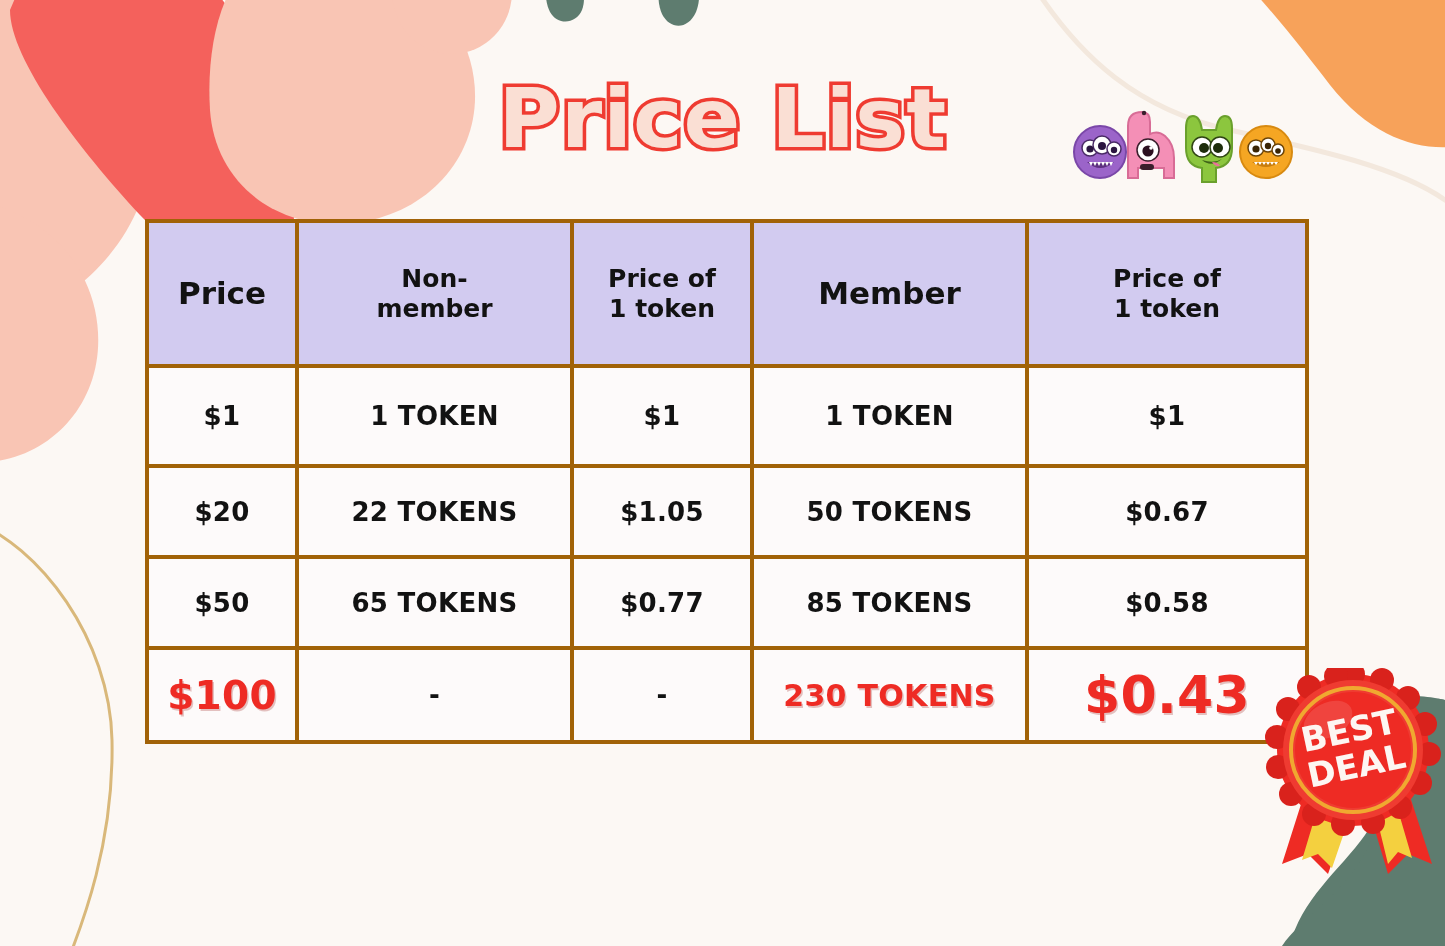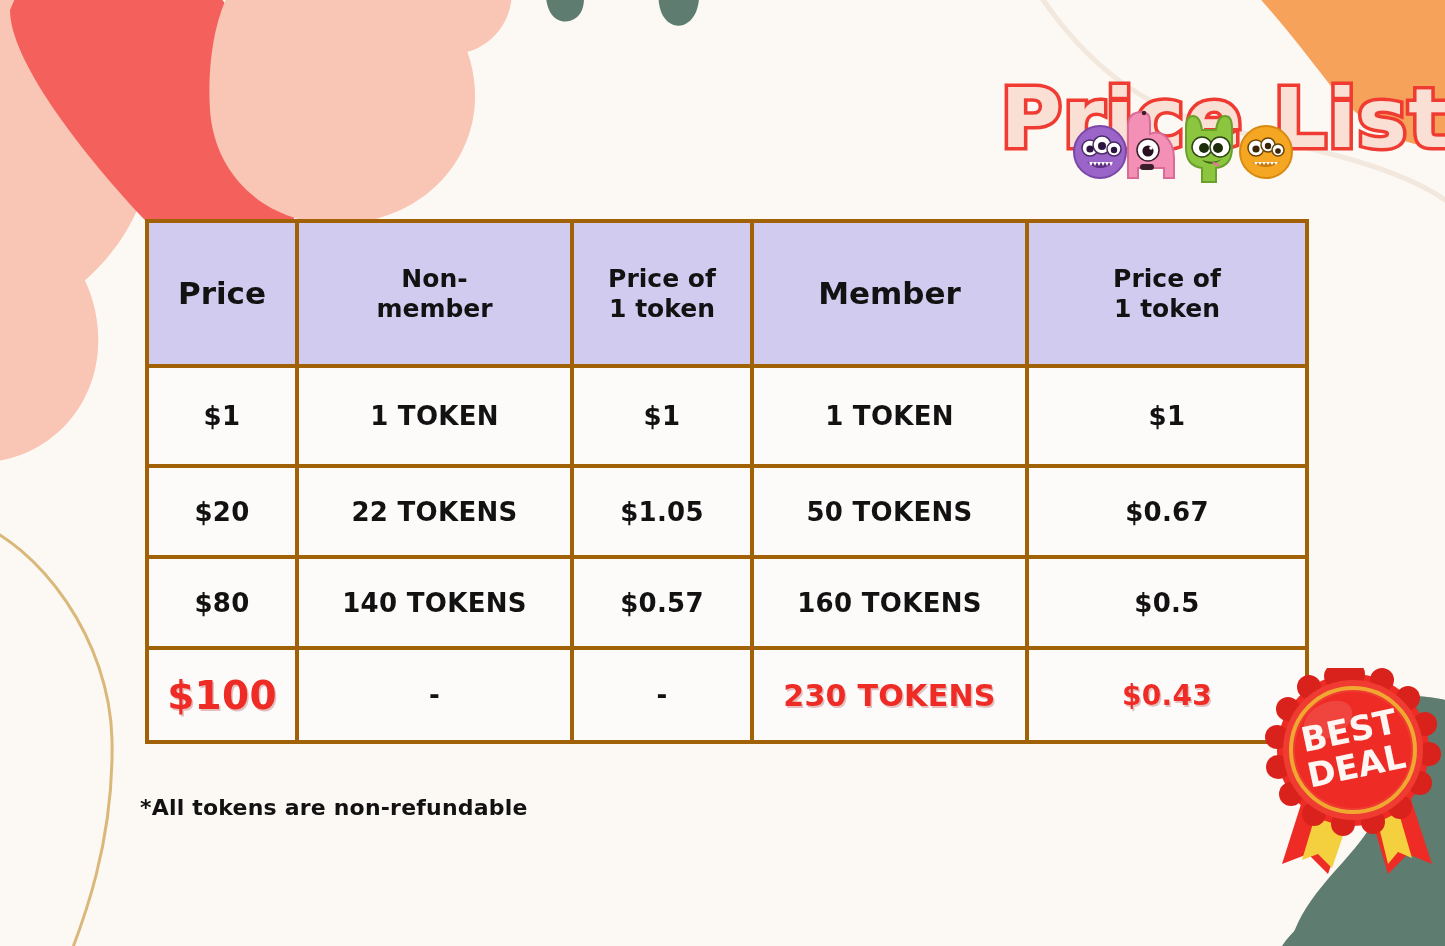--- a/index.html
+++ b/index.html
@@ -26,21 +26,21 @@
     pointer-events: none;
   }
   .bg-layer svg { display: block; }
 
   
   .title-wrap {
     position: absolute;
     left: 0;
     top: 78px;
     width: 1445px;
-    text-align: right;
+    text-align: center;
   }
   .title {
     display: inline-block;
     font-family: "DejaVu Sans", sans-serif;
     font-weight: 700;
     font-size: 82px;
     letter-spacing: 1px;
     color: #fadfd4;
     -webkit-text-stroke: 7px #ef3b31;
     paint-order: stroke fill;
@@ -102,21 +102,21 @@
     color: #ee2b24;
     font-size: 30px;
     height: 86px;
     text-shadow: 1.5px 1.5px 0 rgba(150,20,15,0.25);
   }
   .table tbody tr.best td.dash {
     color: #121212;
     font-size: 26px;
     text-shadow: none;
   }
-  .table tbody tr.best td.big { font-size: 28px; }
+  .table tbody tr.best td.big { font-size: 52px; }
   .table tbody tr.best td.price-col { font-size: 39px; }
 
   
   .footnote {
     position: absolute;
     left: 140px;
     top: 795px;
     font-family: "DejaVu Sans", sans-serif;
     font-weight: 700;
     font-size: 22px;
@@ -269,37 +269,36 @@
         <td>$1</td>
       </tr>
       <tr>
         <td>$20</td>
         <td>22 TOKENS</td>
         <td>$1.05</td>
         <td>50 TOKENS</td>
         <td>$0.67</td>
       </tr>
       <tr>
-        <td>$80</td>
-        <td>140 TOKENS</td>
-        <td>$0.57</td>
-        <td>160 TOKENS</td>
-        <td>$0.5</td>
+        <td>$50</td>
+        <td>65 TOKENS</td>
+        <td>$0.77</td>
+        <td>85 TOKENS</td>
+        <td>$0.58</td>
       </tr>
       <tr class="best">
         <td class="price-col">$100</td>
         <td class="dash">-</td>
         <td class="dash">-</td>
         <td>230 TOKENS</td>
         <td class="big">$0.43</td>
       </tr>
     </tbody>
   </table>
 
-  <div class="footnote">*All tokens are non-refundable</div>
 
   <div class="badge">
     <svg width="183" height="215" viewBox="0 0 183 215" xmlns="http://www.w3.org/2000/svg">
 
       <g>
         <path d="M48,108 L20,196 L46,186 L66,206 L96,120 Z" fill="#ee2b24"></path>
         <path d="M64,112 L40,192 L56,186 L70,200 L96,124 Z" fill="#f4d03f"></path>
         <path d="M98,112 L126,206 L146,186 L170,196 L140,104 Z" fill="#ee2b24"></path>
         <path d="M106,114 L126,196 L136,184 L150,190 L126,108 Z" fill="#f4d03f"></path>
       </g>

